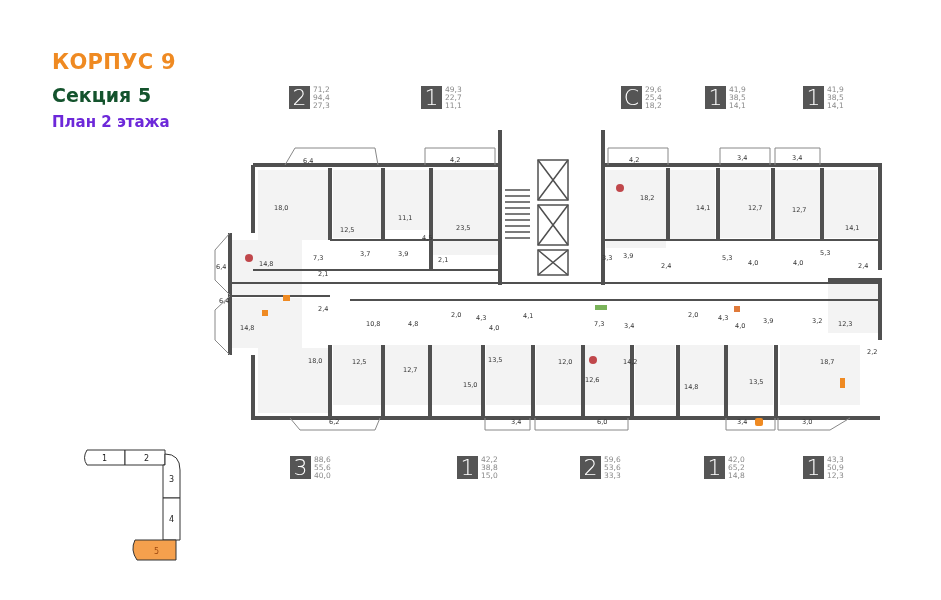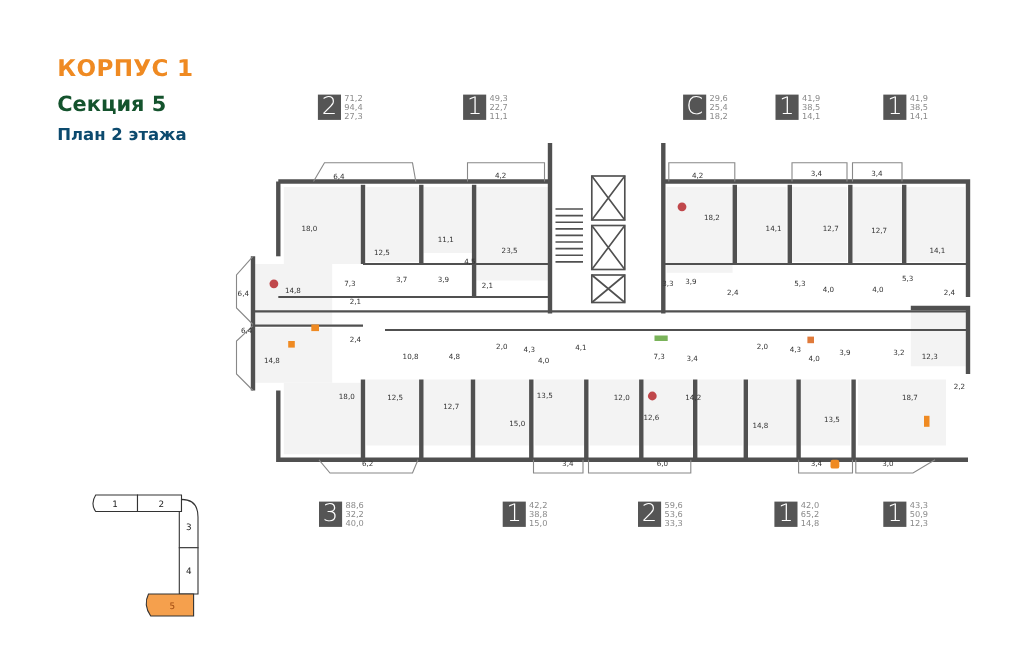--- a/index.html
+++ b/index.html
@@ -1,31 +1,31 @@
 <!DOCTYPE html>
 <html><head>
 <meta charset="utf-8">
 <style>
   html,body{margin:0;padding:0;background:#fff;}
   body{width:941px;height:600px;position:relative;overflow:hidden;font-family:"DejaVu Sans",sans-serif;}
   .title{position:absolute;left:52px;font-weight:bold;}
   .t1{top:50px;font-size:21px;color:#ef8a22;letter-spacing:0.3px;}
   .t2{top:84px;font-size:19px;color:#14532d;}
-  .t3{top:113px;font-size:15px;color:#0c4a6e;}
+  .t3{top:113px;font-size:15px;color:#6d28d9;}
   .badge{position:absolute;display:flex;align-items:flex-start;}
   .badge .num{width:21px;height:23px;background:#555;color:#fff;font-size:22px;line-height:23px;text-align:center;font-family:"DejaVu Sans",sans-serif;font-weight:200;}
   .badge .areas{margin-left:3px;font-size:7.5px;line-height:8px;color:#8a8a8a;font-family:"DejaVu Sans",sans-serif;text-align:center;}
   svg{position:absolute;left:0;top:0;}
   .lbl{font-family:"DejaVu Sans",sans-serif;font-size:6.5px;fill:#333;}
   .mini{position:absolute;left:60px;top:440px;}
 </style>
 </head>
 <body>
 
-<div class="title t1">КОРПУС 1</div>
+<div class="title t1">КОРПУС 9</div>
 <div class="title t2">Секция 5</div>
 <div class="title t3">План 2 этажа</div>
 
 <div class="badge" style="left:289px;top:86px;">
   <div class="num">2</div>
   <div class="areas">
     <div>71,2</div>
       <div>94,4</div>
       <div>27,3</div>
   </div>
@@ -60,21 +60,21 @@
     <div>41,9</div>
       <div>38,5</div>
       <div>14,1</div>
   </div>
 </div>
 
 <div class="badge" style="left:290px;top:456px;">
   <div class="num">3</div>
   <div class="areas">
     <div>88,6</div>
-      <div>32,2</div>
+      <div>55,6</div>
       <div>40,0</div>
   </div>
 </div>
 <div class="badge" style="left:457px;top:456px;">
   <div class="num">1</div>
   <div class="areas">
     <div>42,2</div>
       <div>38,8</div>
       <div>15,0</div>
   </div>

